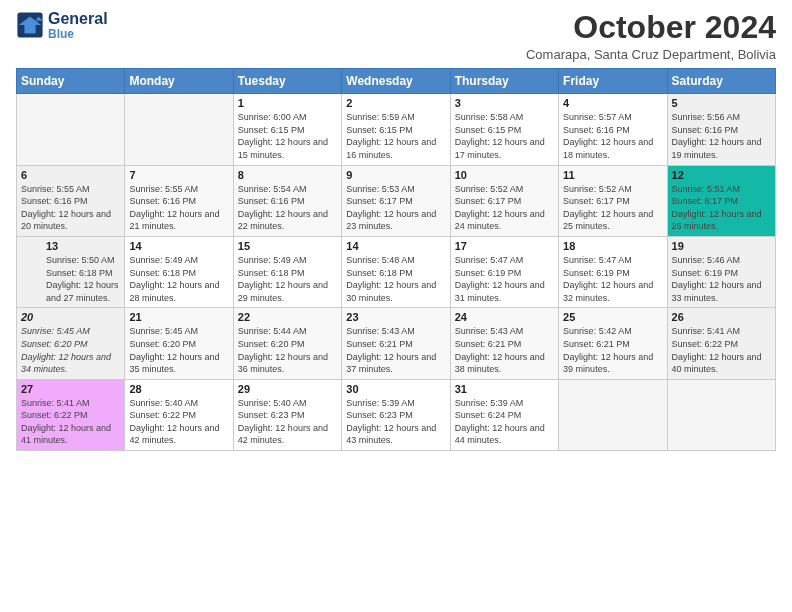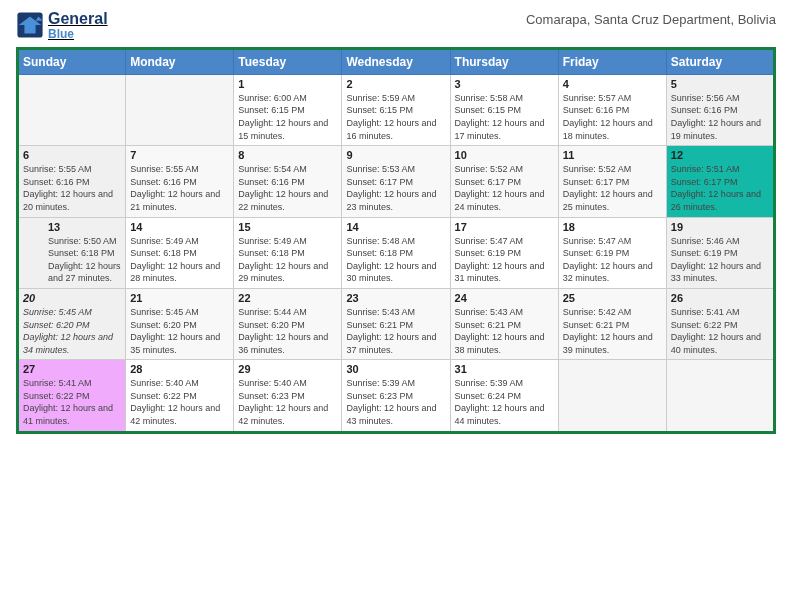--- a/index.html
+++ b/index.html
@@ -19,21 +19,20 @@
     .header {
       display: flex;
       justify-content: space-between;
       align-items: flex-start;
       margin-bottom: 6px;
     }
     .logo {
       display: flex;
       align-items: center;
       gap: 4px;
-      text-decoration: underline;
     }
     .logo-icon {
       width: 28px;
       height: 28px;
     }
     .title-block {
       text-align: right;
     }
     .month-title {
       font-size: 32px;
@@ -42,21 +41,21 @@
       line-height: 1.1;
     }
     .subtitle {
       font-size: 13px;
       color: #555;
       margin-top: 2px;
     }
     .calendar {
       width: 100%;
       border-collapse: collapse;
-      border: 3px solid #15803d;
+      border: 1px solid #15803d;
     }
     .calendar th {
       background: #4a86c8;
       color: #fff;
       font-size: 12px;
       font-weight: bold;
       padding: 5px 4px;
       text-align: left;
       border: 1px solid #3a76b8;
     }
@@ -103,20 +102,21 @@
         <rect x="2" y="2" width="36" height="36" rx="4" fill="#1a3a6b"></rect>
         <polygon points="20,8 36,20 28,20 28,32 12,32 12,20 4,20" fill="#4a90d9"></polygon>
         <polygon points="28,14 38,14 32,8" fill="#4a90d9"></polygon>
       </svg>
       <div>
         <div style="font-size:16px;font-weight:bold;color:#1a3a6b;line-height:1.1;">General</div>
         <div style="font-size:12px;font-weight:bold;color:#4a86c8;line-height:1.1;">Blue</div>
       </div>
     </div>
     <div class="title-block">
+      <div class="month-title">October 2024</div>
       <div class="subtitle">Comarapa, Santa Cruz Department, Bolivia</div>
     </div>
   </div>
 
   <table class="calendar">
     <thead>
       <tr>
       <th>Sunday</th>
           <th>Monday</th>
           <th>Tuesday</th>

